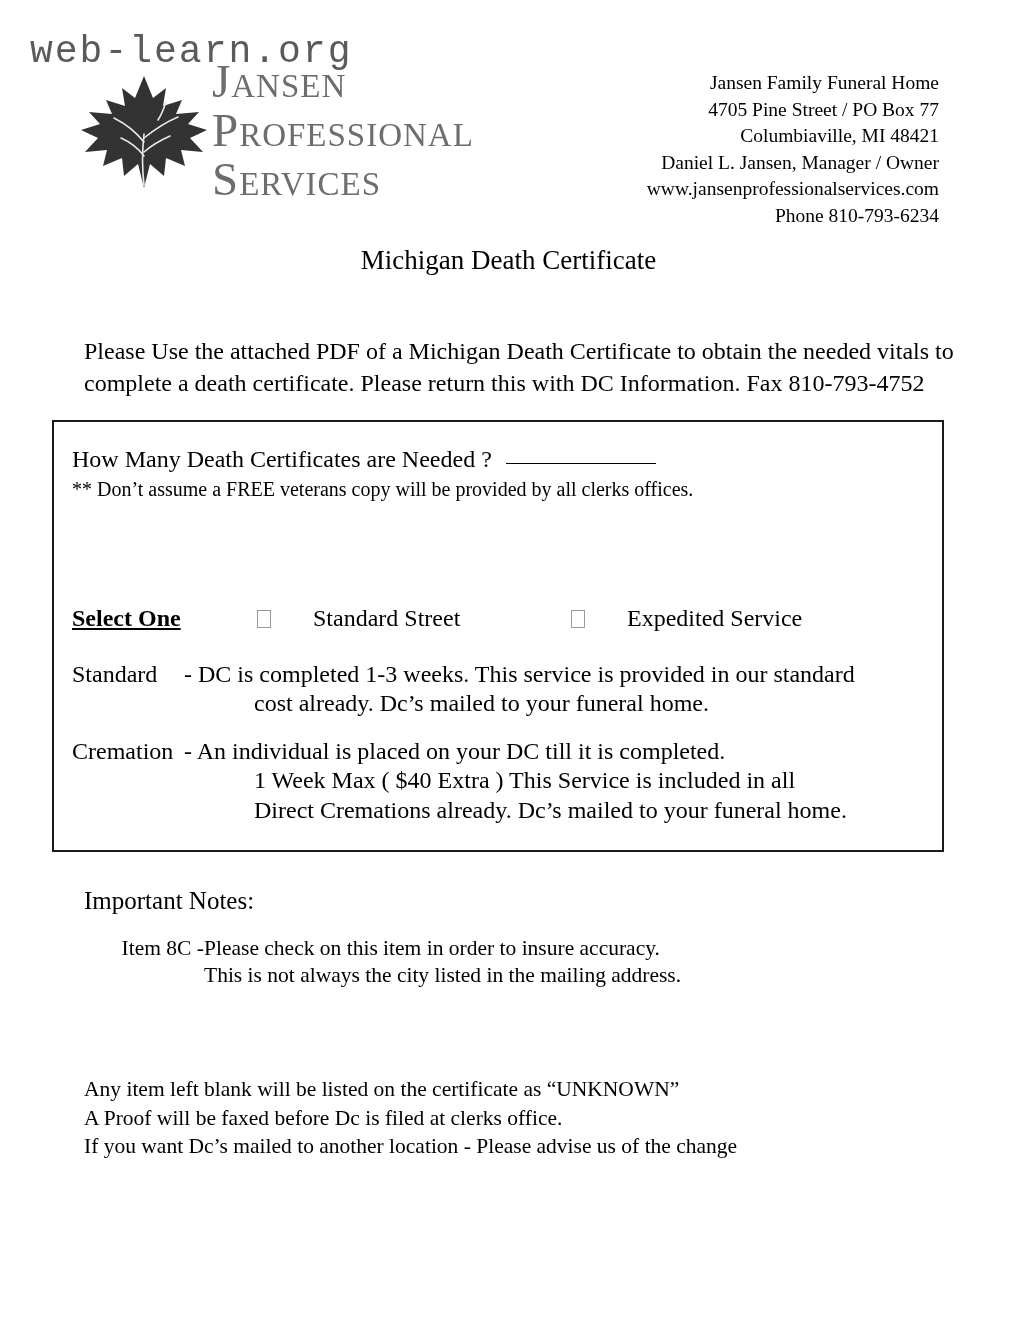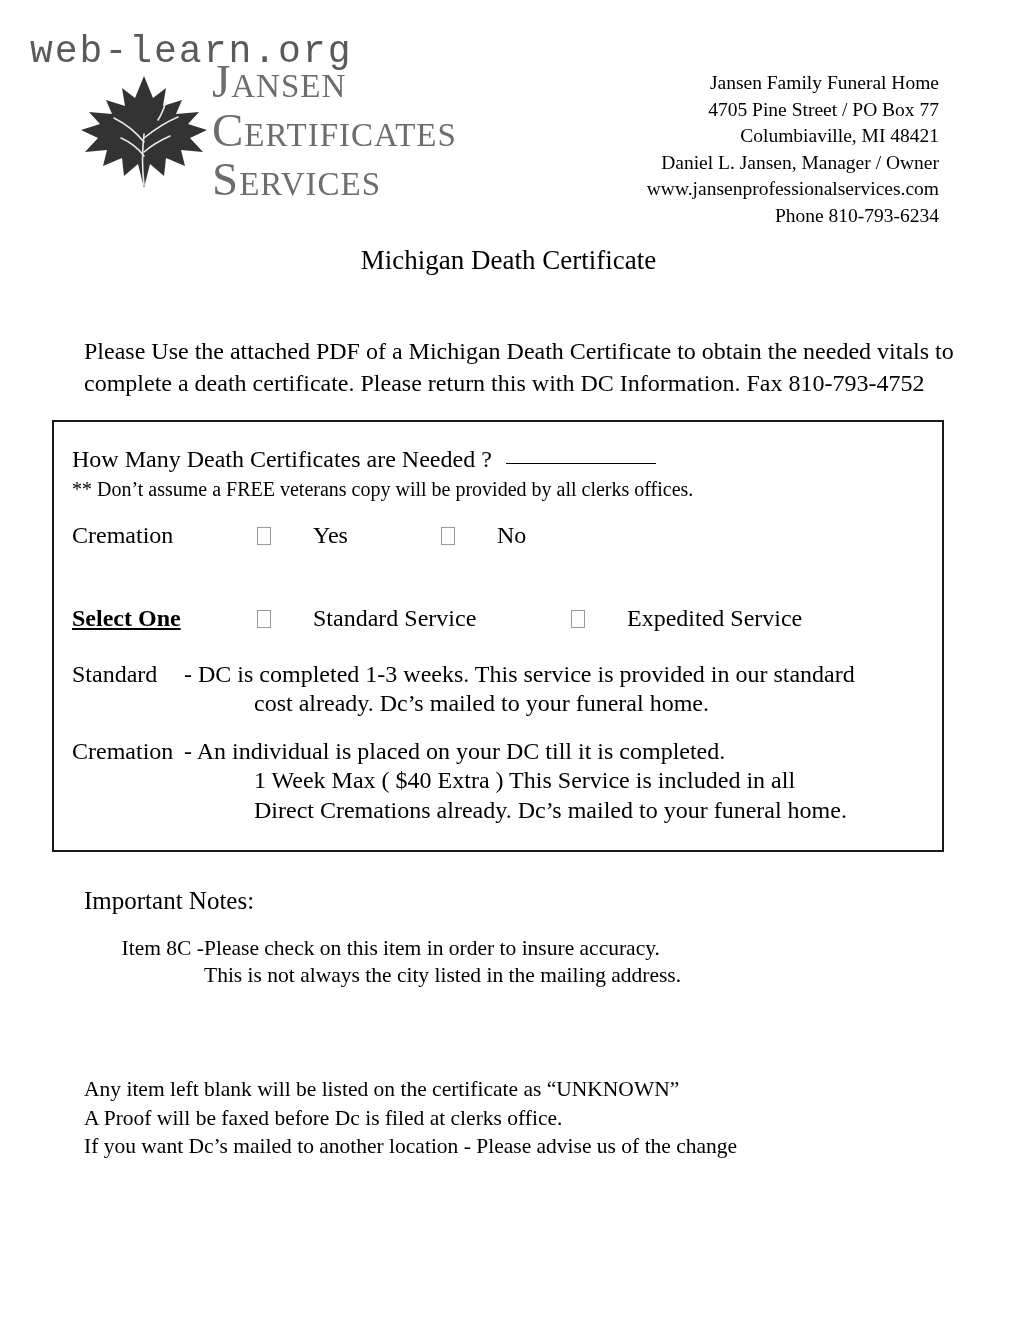--- a/index.html
+++ b/index.html
@@ -217,21 +217,21 @@
         <path d="M66 113 C64 96, 64 80, 66 62"></path>
         <path d="M66 70 C58 60, 48 52, 36 46"></path>
         <path d="M66 66 C76 58, 88 50, 100 45"></path>
         <path d="M66 84 C60 76, 52 70, 43 66"></path>
         <path d="M66 80 C74 73, 83 68, 92 64"></path>
         <path d="M88 30 C86 36, 84 42, 80 48"></path>
       </g>
     </svg>
     <div class="wordmark">
       <span class="wm-line wm-jansen">Jansen</span>
-      <span class="wm-line wm-prof">Certificates</span>
+      <span class="wm-line wm-prof">Professional</span>
       <span class="wm-line wm-serv">Services</span>
     </div>
   </div>
 
   <div class="contact">
     <div>Jansen Family Funeral Home</div>
     <div>4705 Pine Street / PO Box 77</div>
     <div>Columbiaville, MI  48421</div>
     <div>Daniel L. Jansen, Manager / Owner</div>
     <div>www.jansenprofessionalservices.com</div>
@@ -248,26 +248,23 @@
   </div>
 
   <div class="box">
 
     <div class="q-line">
       <span>How Many Death Certificates are Needed ?</span><span class="blank-rule"></span>
     </div>
 
     <div class="q-note">** Don’t assume a FREE veterans copy will be provided by all clerks offices.</div>
 
-    <div class="row-cremation">
-      <span style="display:inline-block;width:185px">Cremation</span><span class="cb"></span><span style="display:inline-block;width:42px"></span><span style="display:inline-block;width:128px">Yes</span><span class="cb"></span><span style="display:inline-block;width:42px"></span><span>No</span>
-    </div>
 
     <div class="row-select">
-      <span class="select-one-label" style="display:inline-block;width:185px">Select One</span><span class="cb"></span><span style="display:inline-block;width:42px"></span><span style="display:inline-block;width:258px">Standard Service</span><span class="cb"></span><span style="display:inline-block;width:42px"></span><span>Expedited Service</span>
+      <span class="select-one-label" style="display:inline-block;width:185px">Select One</span><span class="cb"></span><span style="display:inline-block;width:42px"></span><span style="display:inline-block;width:258px">Standard Street</span><span class="cb"></span><span style="display:inline-block;width:42px"></span><span>Expedited Service</span>
     </div>
 
     <div class="svc-block svc-standard">
       <div><span style="display:inline-block;width:112px">Standard</span><span>- DC is completed 1-3 weeks.  This service is provided in our standard</span></div>
       <div class="svc-ind1">cost already.  Dc’s mailed to your funeral home.</div>
     </div>
 
     <div class="svc-block svc-expedited">
       <div><span style="display:inline-block;width:112px">Cremation</span><span>- An individual is placed on your DC till it is completed.</span></div>
       <div class="svc-ind2">1 Week Max  ( $40 Extra )  This Service is included in all</div>

